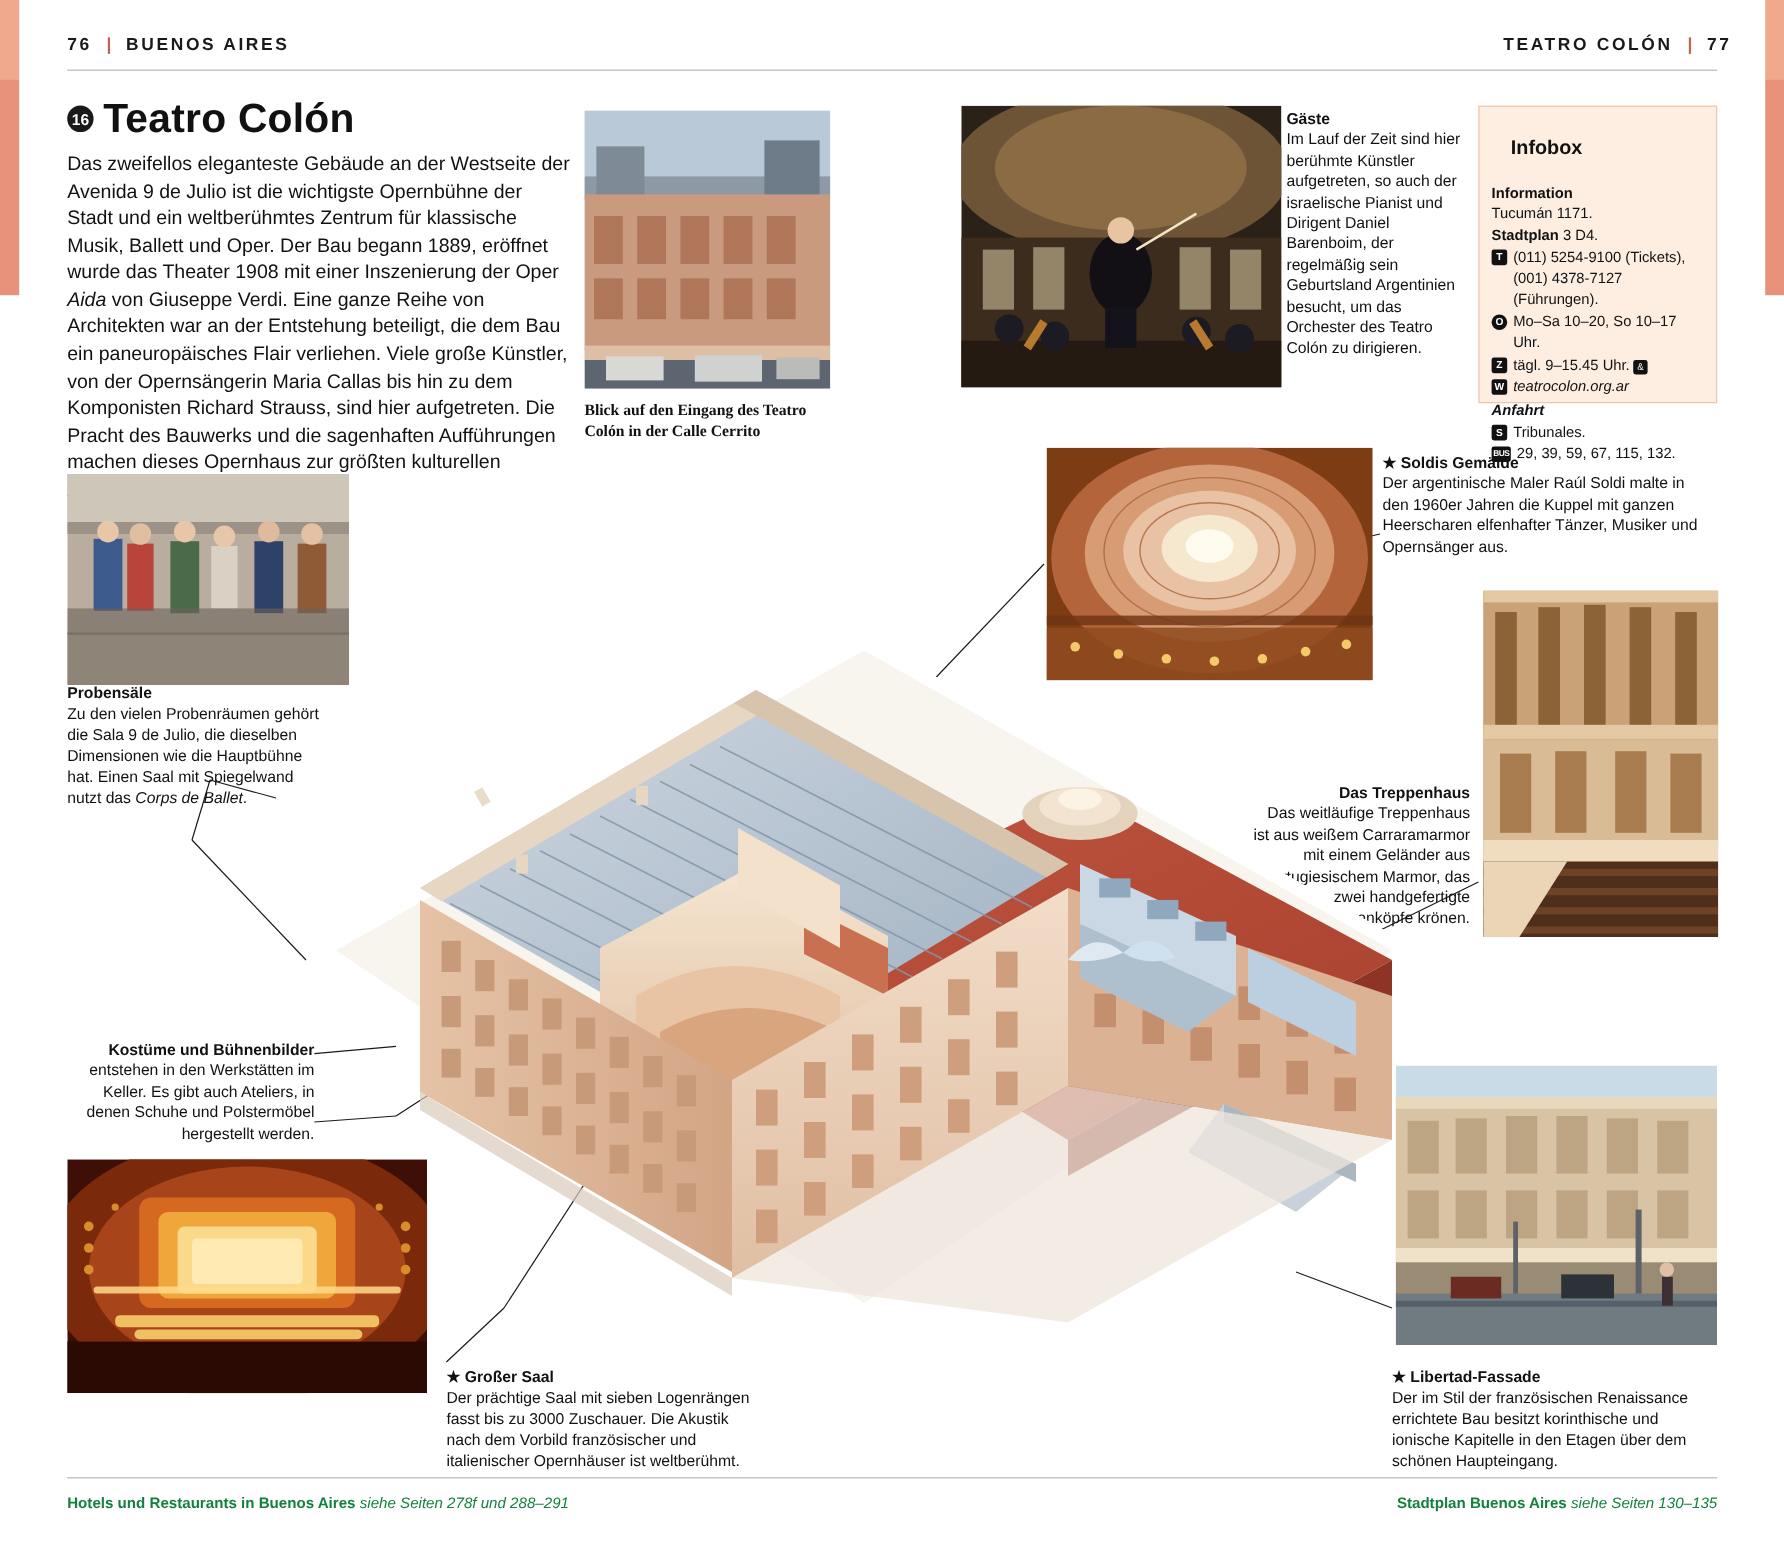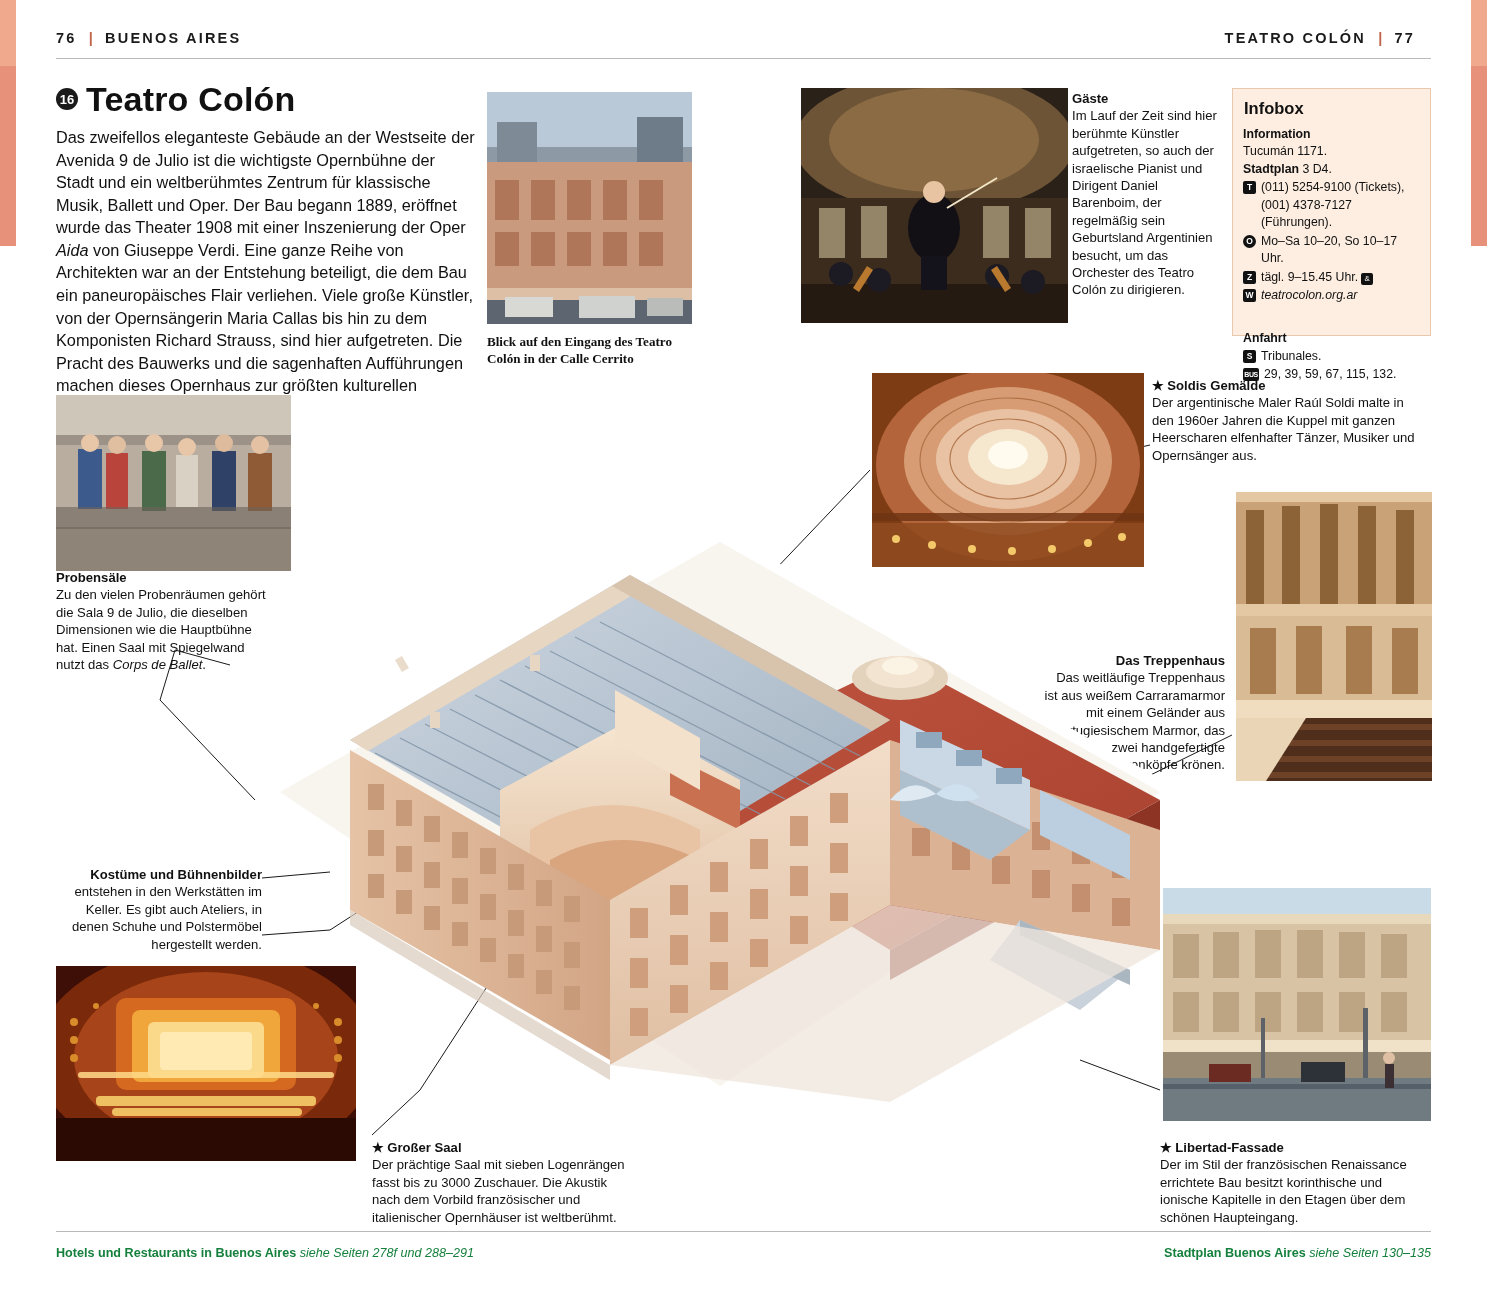--- a/index.html
+++ b/index.html
@@ -24,21 +24,21 @@
   .edge-right-mid {
     position:absolute; right:0; top:66px; width:16px; height:180px; background:#e8917a;
   }
 
   
   .runhead {
     position:absolute; top:30px; font-size:14.5px; letter-spacing:2.2px;
     color:#1a1a1a; font-weight:bold;
   }
   .runhead-left { left:56px; }
-  .runhead-right { right:72px; }
+  .runhead-right { right:44px; }
   .runhead .sep { color:#c0654a; font-weight:bold; margin:0 6px; letter-spacing:0; }
   .runhead .pnum { font-weight:bold; }
 
   hr.rule {
     position:absolute; left:56px; right:56px; top:58px; height:1px;
     background:#b9b9b9; border:0; margin:0;
   }
   hr.rule-bottom {
     position:absolute; left:56px; right:56px; bottom:58px; height:1px;
     background:#b9b9b9; border:0; margin:0;
@@ -72,21 +72,21 @@
 
   
   .img { position:absolute; overflow:hidden; }
 
   
   .infobox {
     position:absolute; left:1232px; top:88px; width:199px; height:248px;
     background:#fdeee1; border:1px solid #e9c9ad;
   }
   .infobox h3 {
-    margin:1px; padding:9px 10px 4px 10px; font-size:16.5px; font-weight:bold; color:#111;
+    margin:16px; padding:9px 10px 4px 10px; font-size:16.5px; font-weight:bold; color:#111;
   }
   .infobox .body { padding:0 10px 8px 10px; font-size:12.3px; line-height:1.42; color:#111; }
   .infobox .sec { font-weight:bold; margin-top:4px; }
   .ib-line { display:flex; align-items:flex-start; gap:5px; margin-top:1px; }
   .ib-ico {
     flex:0 0 auto; width:13px; height:13px; background:#111; color:#fff;
     font-size:8.5px; line-height:13px; text-align:center; font-weight:bold;
     margin-top:2px; border-radius:2px;
   }
   .ib-ico.sq { border-radius:2px; }
@@ -245,21 +245,21 @@
       <span>Mo–Sa 10–20, So 10–17 Uhr.</span>
     </div>
     <div class="ib-line">
       <span class="ib-ico sq">Z</span>
       <span><span>tägl. 9–15.45 Uhr.</span><span class="ib-badge-small">&amp;</span></span>
     </div>
     <div class="ib-line">
       <span class="ib-ico sq">W</span>
       <a href="#" style="color:#111;text-decoration:none;font-style:italic;">teatrocolon.org.ar</a>
     </div>
-    <div class="sec" style="margin-top:25px;">Anfahrt</div>
+    <div class="sec" style="margin-top:2px;font-style:italic;">Anfahrt</div>
     <div class="ib-line">
       <span class="ib-ico sq">S</span>
       <span>Tribunales.</span>
     </div>
     <div class="ib-line">
       <span class="ib-ico bus">BUS</span>
       <span>29, 39, 59, 67, 115, 132.</span>
     </div>
   </div>
 </div>

